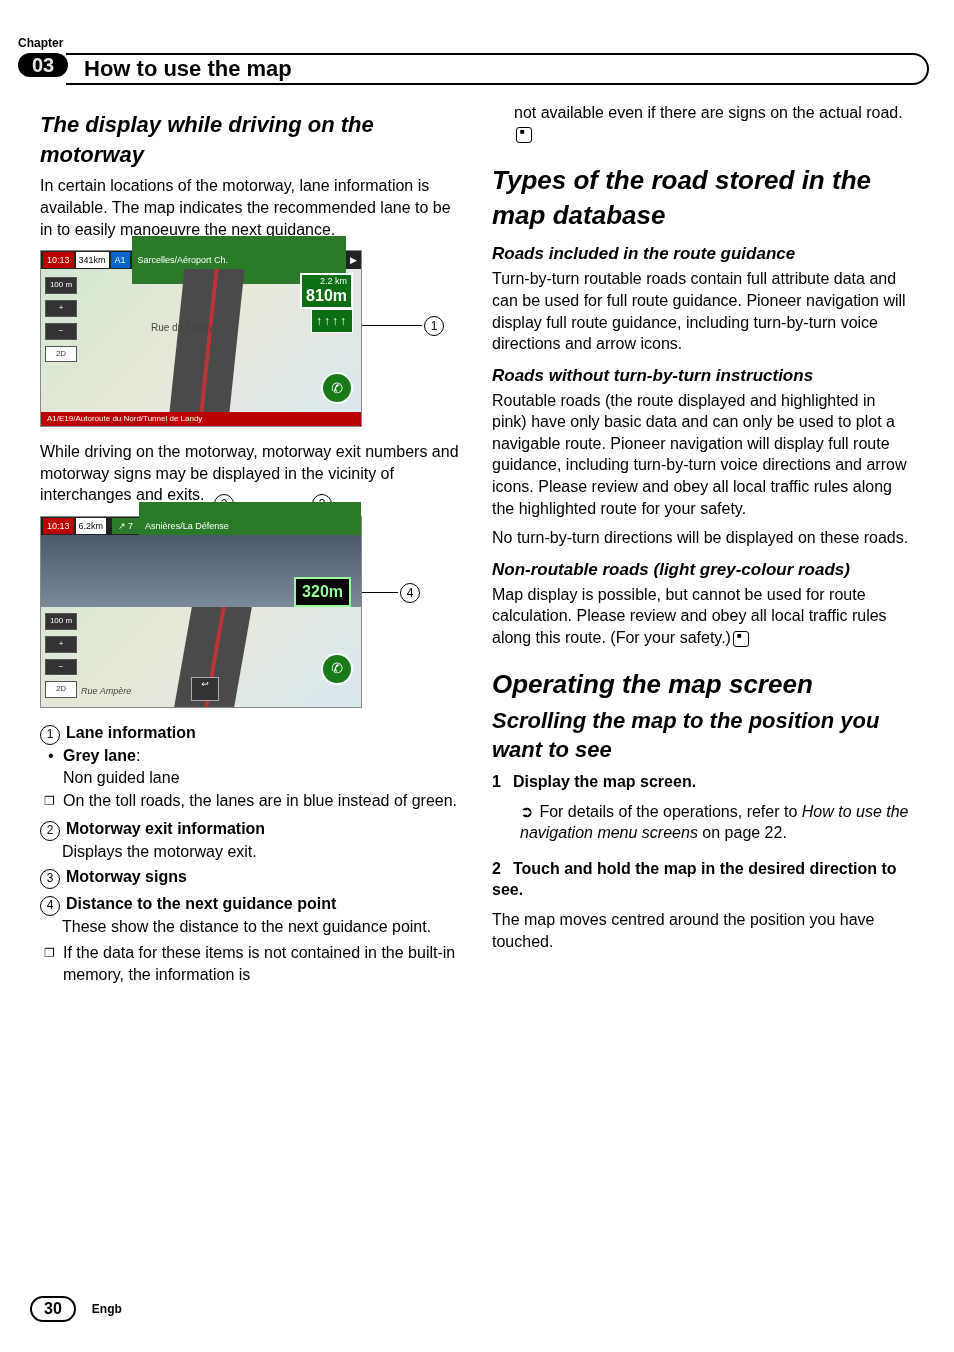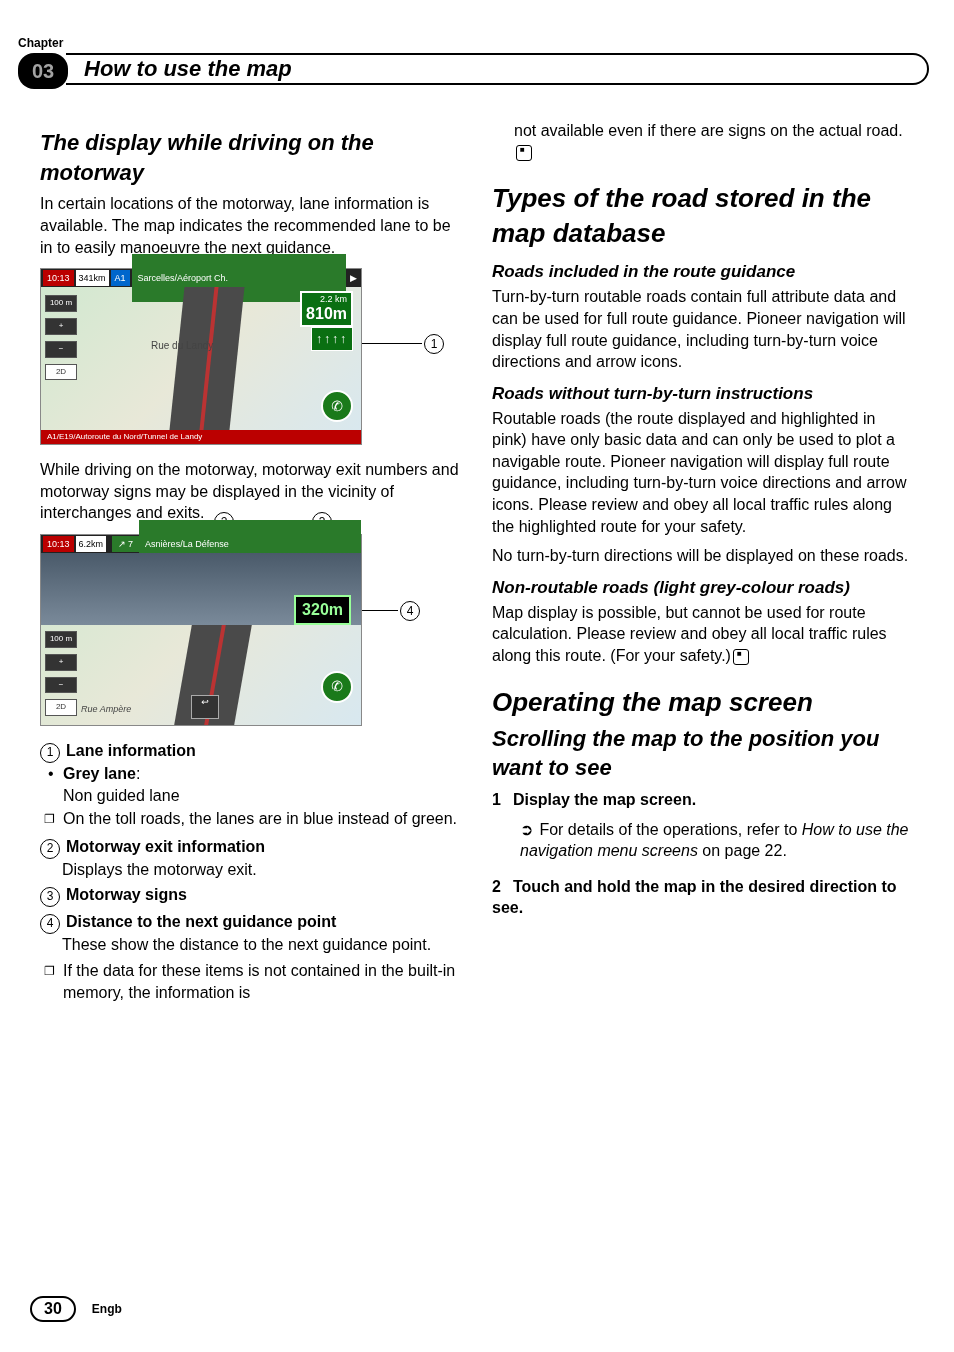--- a/index.html
+++ b/index.html
@@ -29,23 +29,23 @@
     left: 18px;
     right: 25px;
     top: 53px;
     height: 38px;
   }
   .chapter-pill {
     position: absolute;
     left: 0;
     top: 0;
     width: 50px;
-    height: 36px;
+    height: 24px;
     background: #000;
-    color: #a3a3a3;
+    color: #e5e5e5;
     border-radius: 16px;
     display: flex;
     align-items: center;
     justify-content: center;
     font-weight: bold;
     font-size: 20px;
   }
   .title-pill {
     position: absolute;
     left: 48px;
@@ -53,28 +53,27 @@
     height: 32px;
     right: 0;
     border: 2px solid #000;
     border-left: none;
     border-radius: 0 16px 16px 0;
     display: flex;
     align-items: center;
     padding-left: 18px;
     font-weight: bold;
     font-size: 22px;
-    font-style: italic;
     box-sizing: border-box;
     text-align: center;
   }
   .cols {
     display: flex;
     gap: 30px;
-    margin-top: 90px;
+    margin-top: 72px;
   }
   .col {
     flex: 1;
     font-size: 16px;
     line-height: 1.35;
   }
   h2.section {
     font-size: 22px;
     font-weight: bold;
     font-style: italic;
@@ -281,20 +280,21 @@
       <h3 class="sub">Non-routable roads (light grey-colour roads)</h3>
       <p class="body-p"><span>Map display is possible, but cannot be used for route calculation. Please review and obey all local traffic rules along this route. (For your safety.)</span><span class="end-mark"></span></p>
 
       <h1 class="bigsection">Operating the map screen</h1>
       <h2 class="section" style="margin-top:2px;">Scrolling the map to the position you want to see</h2>
 
       <p class="body-p"><span class="step-num">1</span><span class="step-title">Display the map screen.</span></p>
       <div style="margin-left:28px;" class="xref-arrow"><span>For details of the operations, refer to </span><i>How to use the navigation menu screens</i><span> on page 22.</span></div>
 
       <p class="body-p" style="margin-top:14px;"><span class="step-num">2</span><span class="step-title">Touch and hold the map in the desired direction to see.</span></p>
+      <p class="body-p">The map moves centred around the position you have touched.</p>
     </div>
   </div>
 
   <div class="footer">
     <div class="page-num-pill">30</div>
     <div class="lang">Engb</div>
   </div>
 </div>
 
 </body></html>

